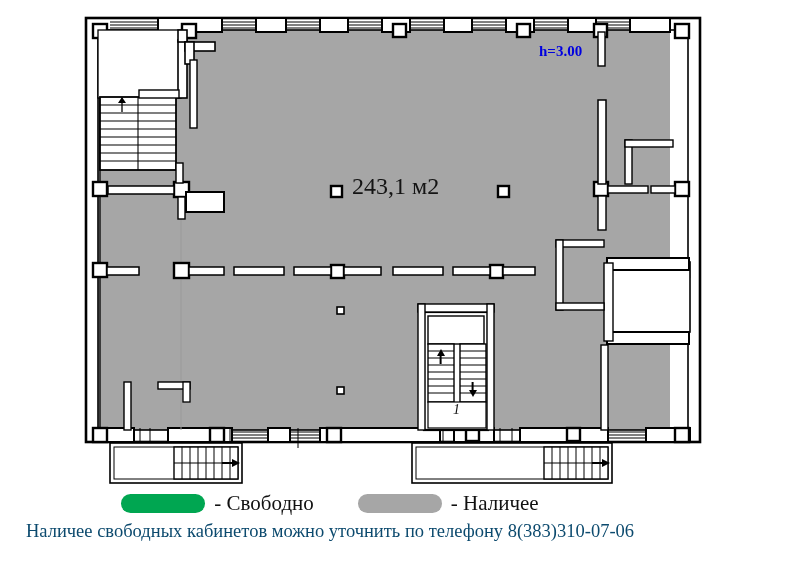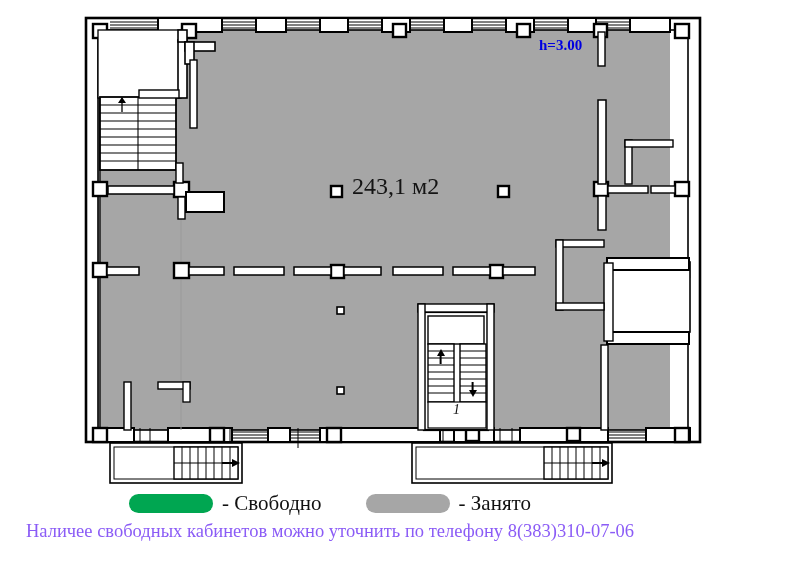--- a/index.html
+++ b/index.html
@@ -55,37 +55,38 @@
     white-space: nowrap;
   }
   .footnote {
     position: absolute;
     left: 0;
     top: 521px;
     width: 660px;
     text-align: center;
     font-family: "Liberation Serif", serif;
     font-size: 18.5px;
-    color: #8b5cf6;
+    color: #0c4a6e;
     white-space: nowrap;
   }
   .area-label {
     position: absolute;
     font-family: "Liberation Serif", serif;
     font-size: 24px;
     color: #141414;
     white-space: nowrap;
   }
   .height-label {
     position: absolute;
     font-family: "Liberation Serif", serif;
     font-size: 15px;
     font-weight: bold;
     color: #0000e0;
     white-space: nowrap;
+    margin-top: 6px;
   }
   .room-num {
     position: absolute;
     font-family: "Liberation Serif", serif;
     font-style: italic;
     font-size: 14px;
     color: #111111;
   }
 </style>
 </head>
@@ -411,19 +412,19 @@
 
   <div class="room-num" style="left:453px; top:402px;">1</div>
 
   <div class="legend">
     <div class="legend-group first">
       <span class="pill" style="background:#00a651;"></span>
       <span class="legend-label">- Свободно</span>
     </div>
     <div class="legend-group">
       <span class="pill" style="background:#a6a6a6;"></span>
-      <span class="legend-label">- Занято</span>
+      <span class="legend-label">- Наличее</span>
     </div>
   </div>
 
   <div class="footnote">Наличее свободных кабинетов можно уточнить по телефону 8(383)310-07-06</div>
 
 </div>
 
 </body></html>

